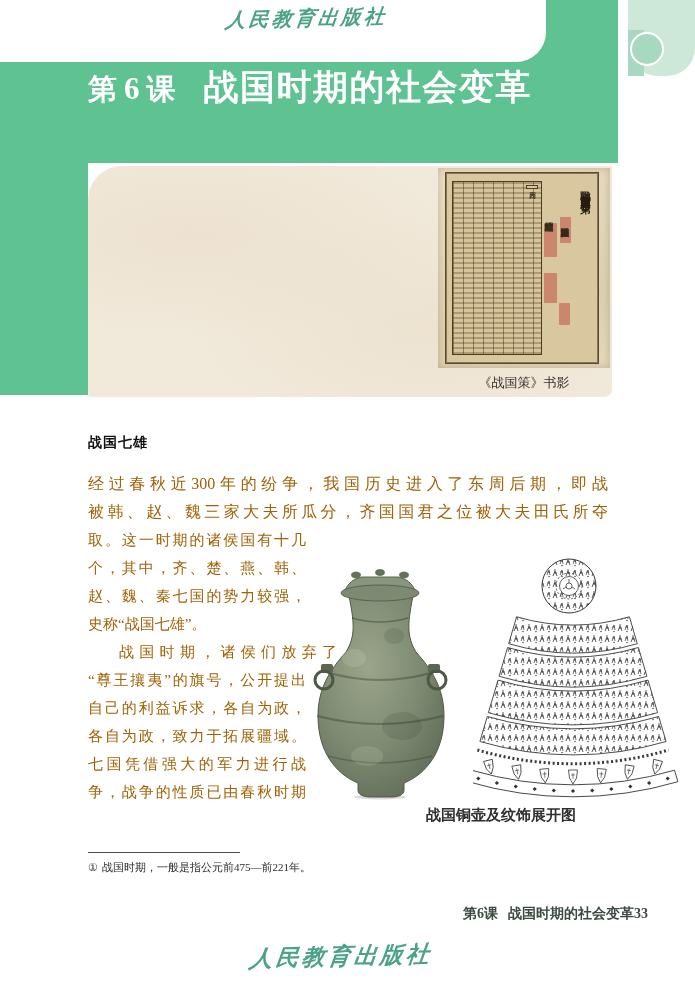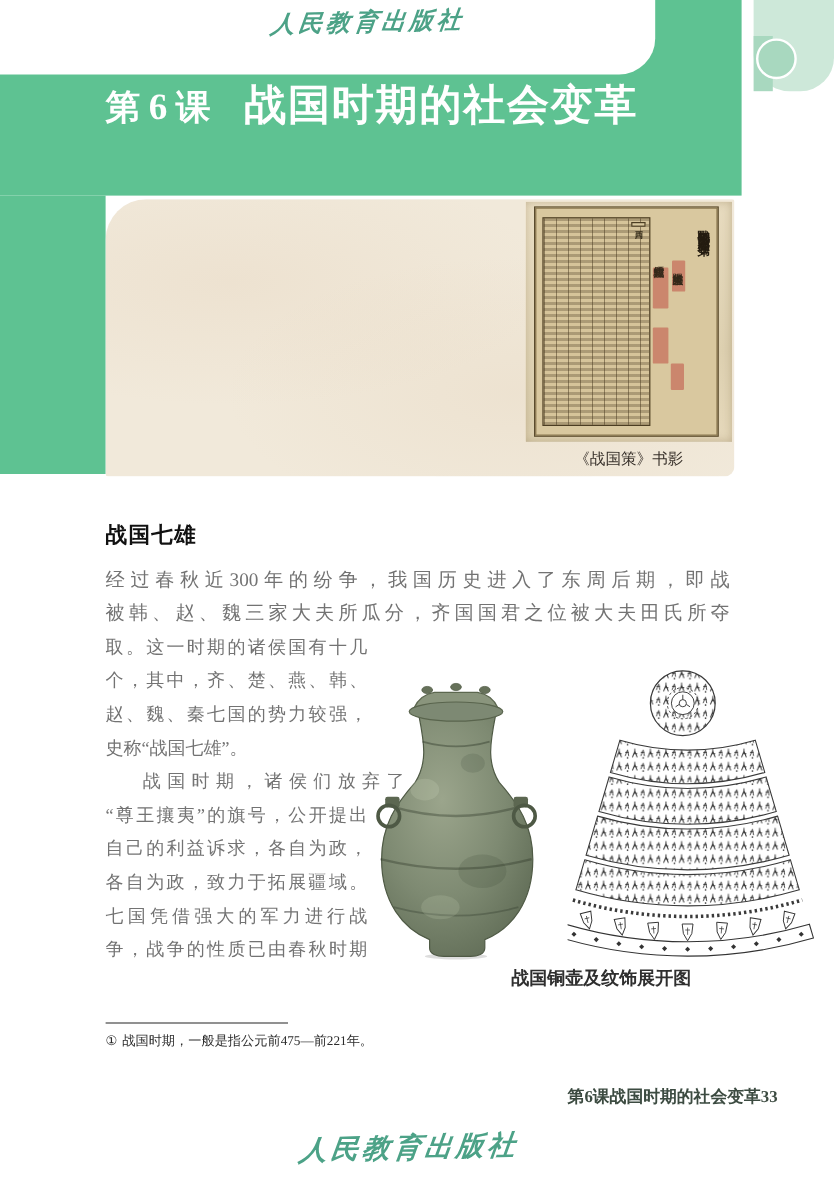--- a/index.html
+++ b/index.html
@@ -47,39 +47,39 @@
   .seal1{left:98px;top:50px;width:13px;height:34px;}
   .seal2{left:114px;top:44px;width:11px;height:26px;}
   .seal3{left:98px;top:100px;width:13px;height:30px;}
   .seal4{left:113px;top:130px;width:11px;height:22px;}
   .col-annot1{left:96px;top:42px;font-size:9px;color:#33291a;height:125px;}
   .col-annot2{left:112px;top:48px;font-size:9px;color:#33291a;height:135px;}
   .col-title{left:132px;top:10px;font-size:10.5px;font-weight:bold;color:#241c10;height:172px;letter-spacing:2px;}
   .book-caption{left:350px;top:208px;width:172px;text-align:center;font-size:13px;color:#37302a;}
 
   
-  .section-heading{left:88px;top:434px;font-size:18px;font-weight:bold;color:#111;letter-spacing:1px;}
+  .section-heading{left:88px;top:434px;font-size:14px;font-weight:bold;color:#111;letter-spacing:1px;}
   .main-text{left:88px;top:470px;width:520px;}
-  .bline{height:28px;line-height:28px;font-size:16px;color:#737373;text-align:justify;text-align-last:justify;overflow:hidden;}
+  .bline{height:28px;line-height:28px;font-size:16px;color:#a16207;text-align:justify;text-align-last:justify;overflow:hidden;}
   .bline.narrow{width:218px;font-size:15px;}
   .bline.indent{padding-left:31px;}
   .bline.no-just{text-align-last:left;}
 
   
   .pot-svg{left:312px;top:566px;}
   .diagram-svg{left:473px;top:556px;}
   .figure-caption-title{left:318px;top:806px;width:366px;text-align:center;font-size:15px;font-weight:bold;color:#2f2f2f;}
   .figure-caption-sub{left:308px;top:828px;width:386px;text-align:center;font-size:13px;font-style:italic;color:#3b3b3b;}
 
   
   .footnote-rule{left:88px;top:852px;width:152px;height:0;border-top:1.5px solid #4a4a4a;}
   .footnote{left:88px;top:860px;font-size:11px;color:#2c2c2c;}
   .footnote .mk{margin-right:4px;}
   .footer{top:905px;right:47px;display:flex;align-items:baseline;font-weight:bold;font-size:14px;color:#3c4b41;white-space:nowrap;}
-  .footer .f-lesson{}
+  .footer .f-lesson{margin-right:10px;}
   .footer .f-page{}
 </style>
 </head>
 <body>
 
 <div class="page">
 
   <div class="abs band"></div>
   <div class="abs notch"></div>
   <div class="abs left-strip"></div>

